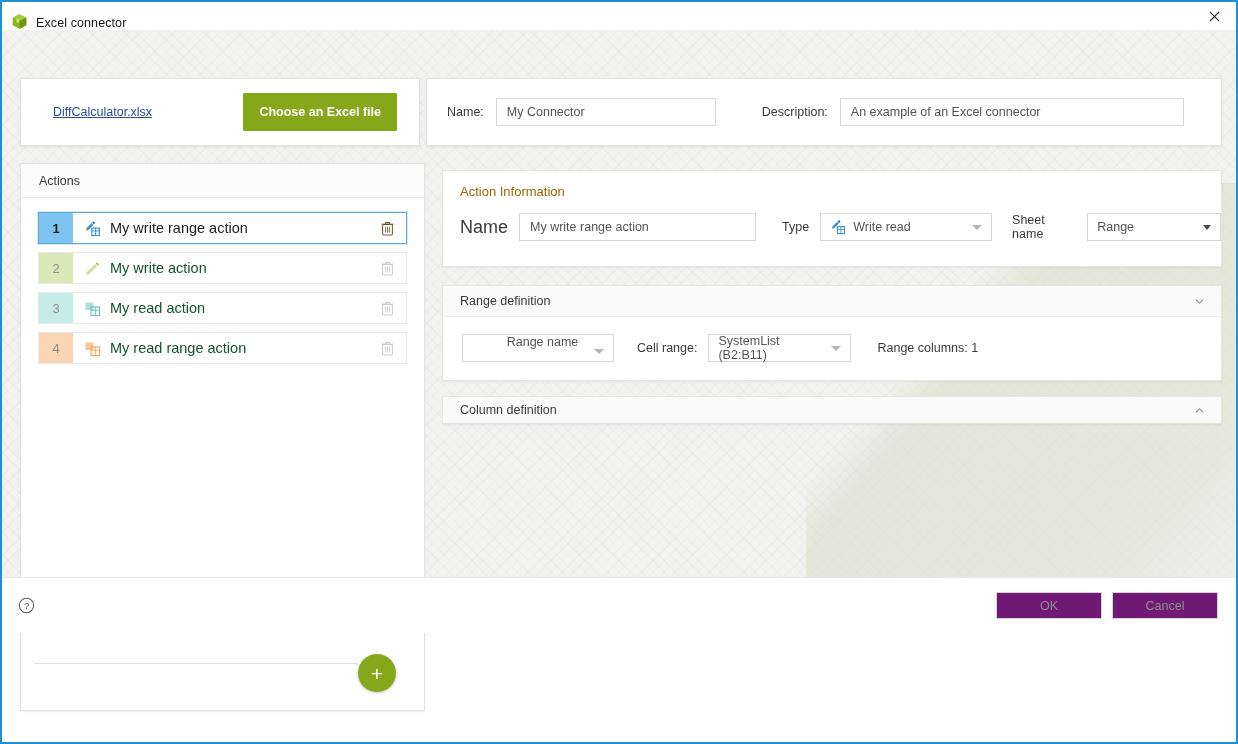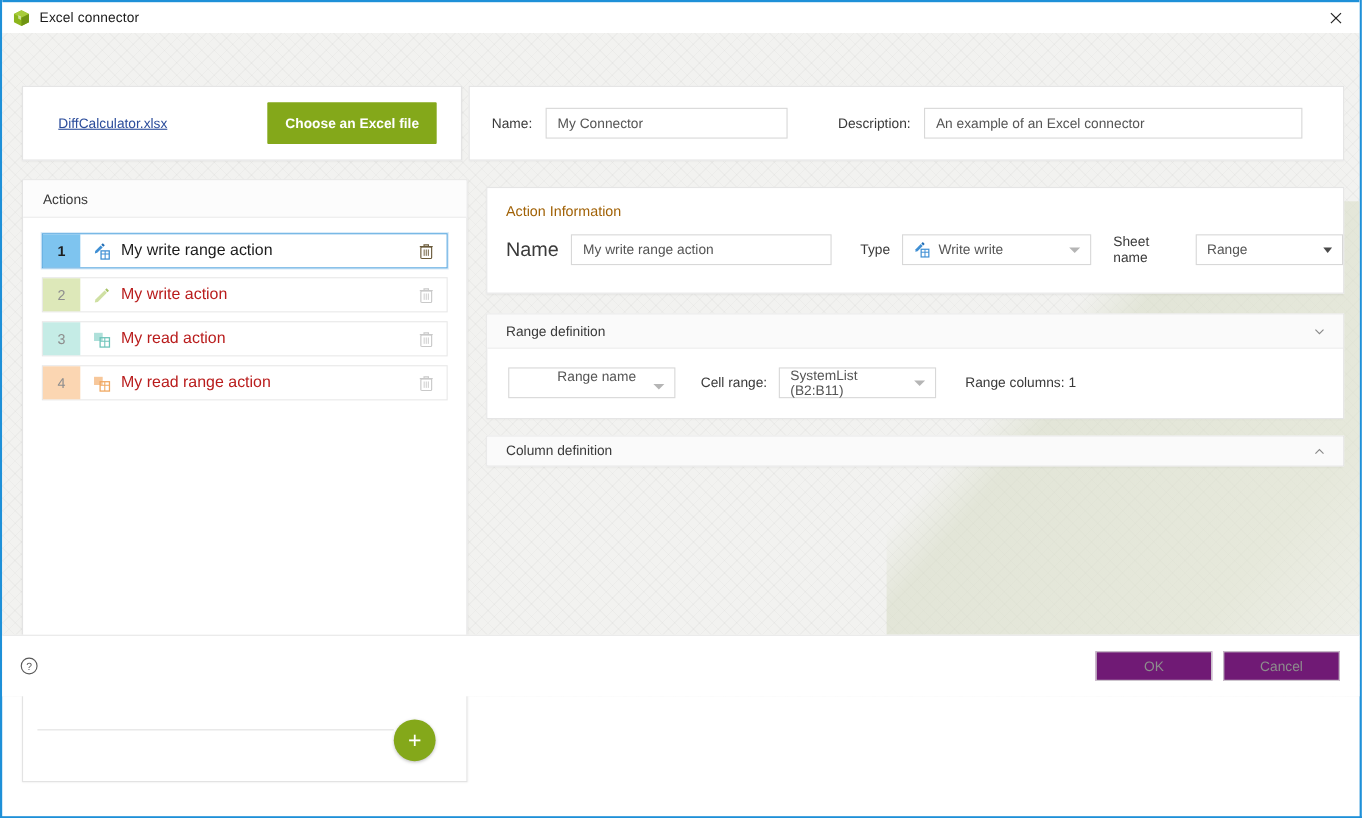--- a/index.html
+++ b/index.html
@@ -14,21 +14,21 @@
     border: 2px solid #1e90d8;
     border-top: none;
   }
 
   
   #titlebar {
     height: 30px;
     background: #ffffff;
     border-top: 2px solid #1e90d8;
     display: flex;
-    align-items: center;
+    align-items: flex-end;
     position: relative;
   }
   #app-icon { margin-left: 9px; width: 17px; height: 17px; display:block; }
   #title-text {
     margin-left: 8px;
     font-size: 12.5px;
     color: #1b1b1b;
     letter-spacing: .1px;
   }
   #close-btn {
@@ -154,21 +154,21 @@
     flex: 0 0 34px;
   }
   .action-icon {
     margin-left: 11px; width: 17px; height: 17px;
     flex: 0 0 17px;
     display: block;
   }
   .action-label {
     margin-left: 9px;
     font-size: 14.5px;
-    color: #b91c1c;
+    color: #14532d;
     flex: 1 1 auto;
     overflow: hidden; white-space: nowrap;
   }
   .action-row.selected .action-label { color: #1c1c1c; }
   .trash-icon {
     margin-right: 12px; width: 13px; height: 15px;
     flex: 0 0 13px;
     cursor: pointer;
   }
 
@@ -427,21 +427,21 @@
       <input id="ai-name-input" class="txtbox" type="text" value="My write range action" style="">
       <span id="ai-type-label">Type</span>
       <div id="ai-type-dd" class="dropdown">
         <svg id="ai-type-icon" viewBox="0 0 16 16">
           <path d="M2.4 7.6 L7.1 2.9 L8.8 4.6 L4.1 9.3 L2.1 9.8 Z" fill="#3f8fd4"></path>
           <path d="M7.6 2.4 L8.9 1.1 L10.6 2.8 L9.3 4.1 Z" fill="#1f6cb5"></path>
           <rect x="7.4" y="7.6" width="7" height="7" fill="none" stroke="#3f8fd4" stroke-width="1.1"></rect>
           <line x1="7.4" y1="10.3" x2="14.4" y2="10.3" stroke="#3f8fd4" stroke-width=".9"></line>
           <line x1="10.9" y1="7.6" x2="10.9" y2="14.6" stroke="#3f8fd4" stroke-width=".9"></line>
         </svg>
-        <span>Write write</span>
+        <span>Write read</span>
         <span class="dd-arrow-light"></span>
       </div>
       <span id="ai-sheet-label">Sheet name</span>
       <div id="ai-sheet-dd" class="dropdown">
         <span>Range</span>
         <span class="dd-arrow-dark"></span>
       </div>
     </div>
   </div>
 

